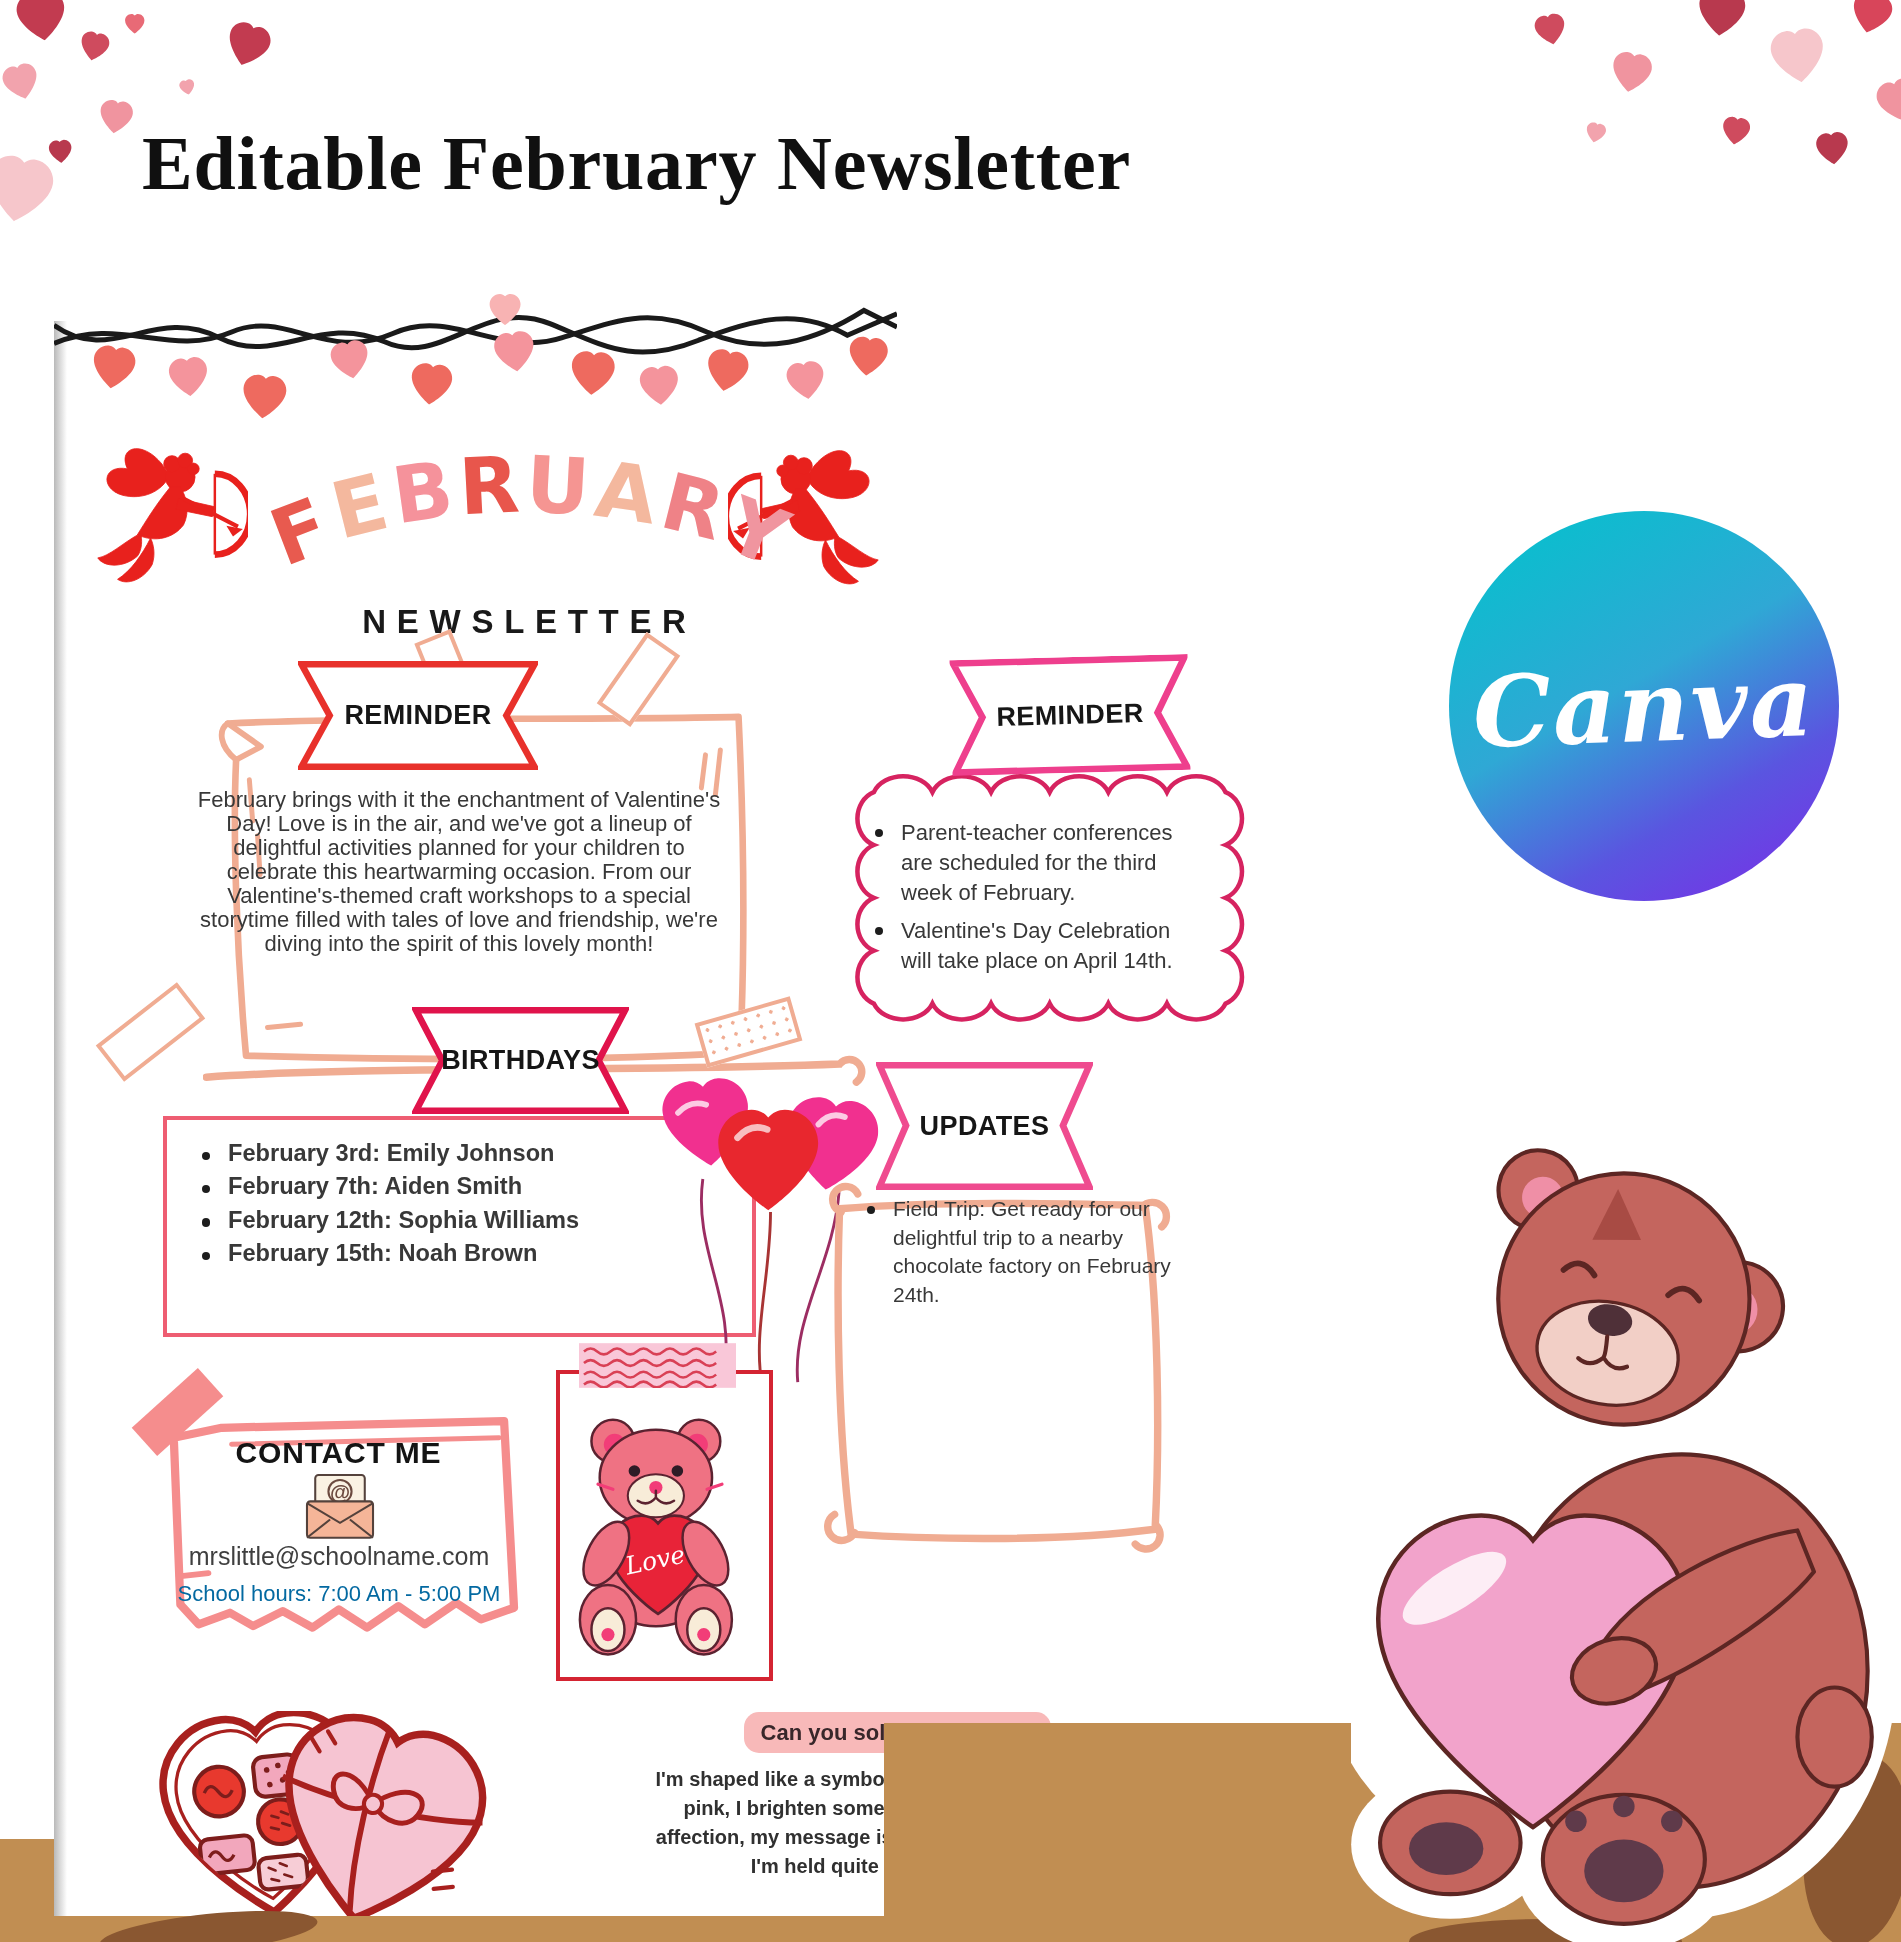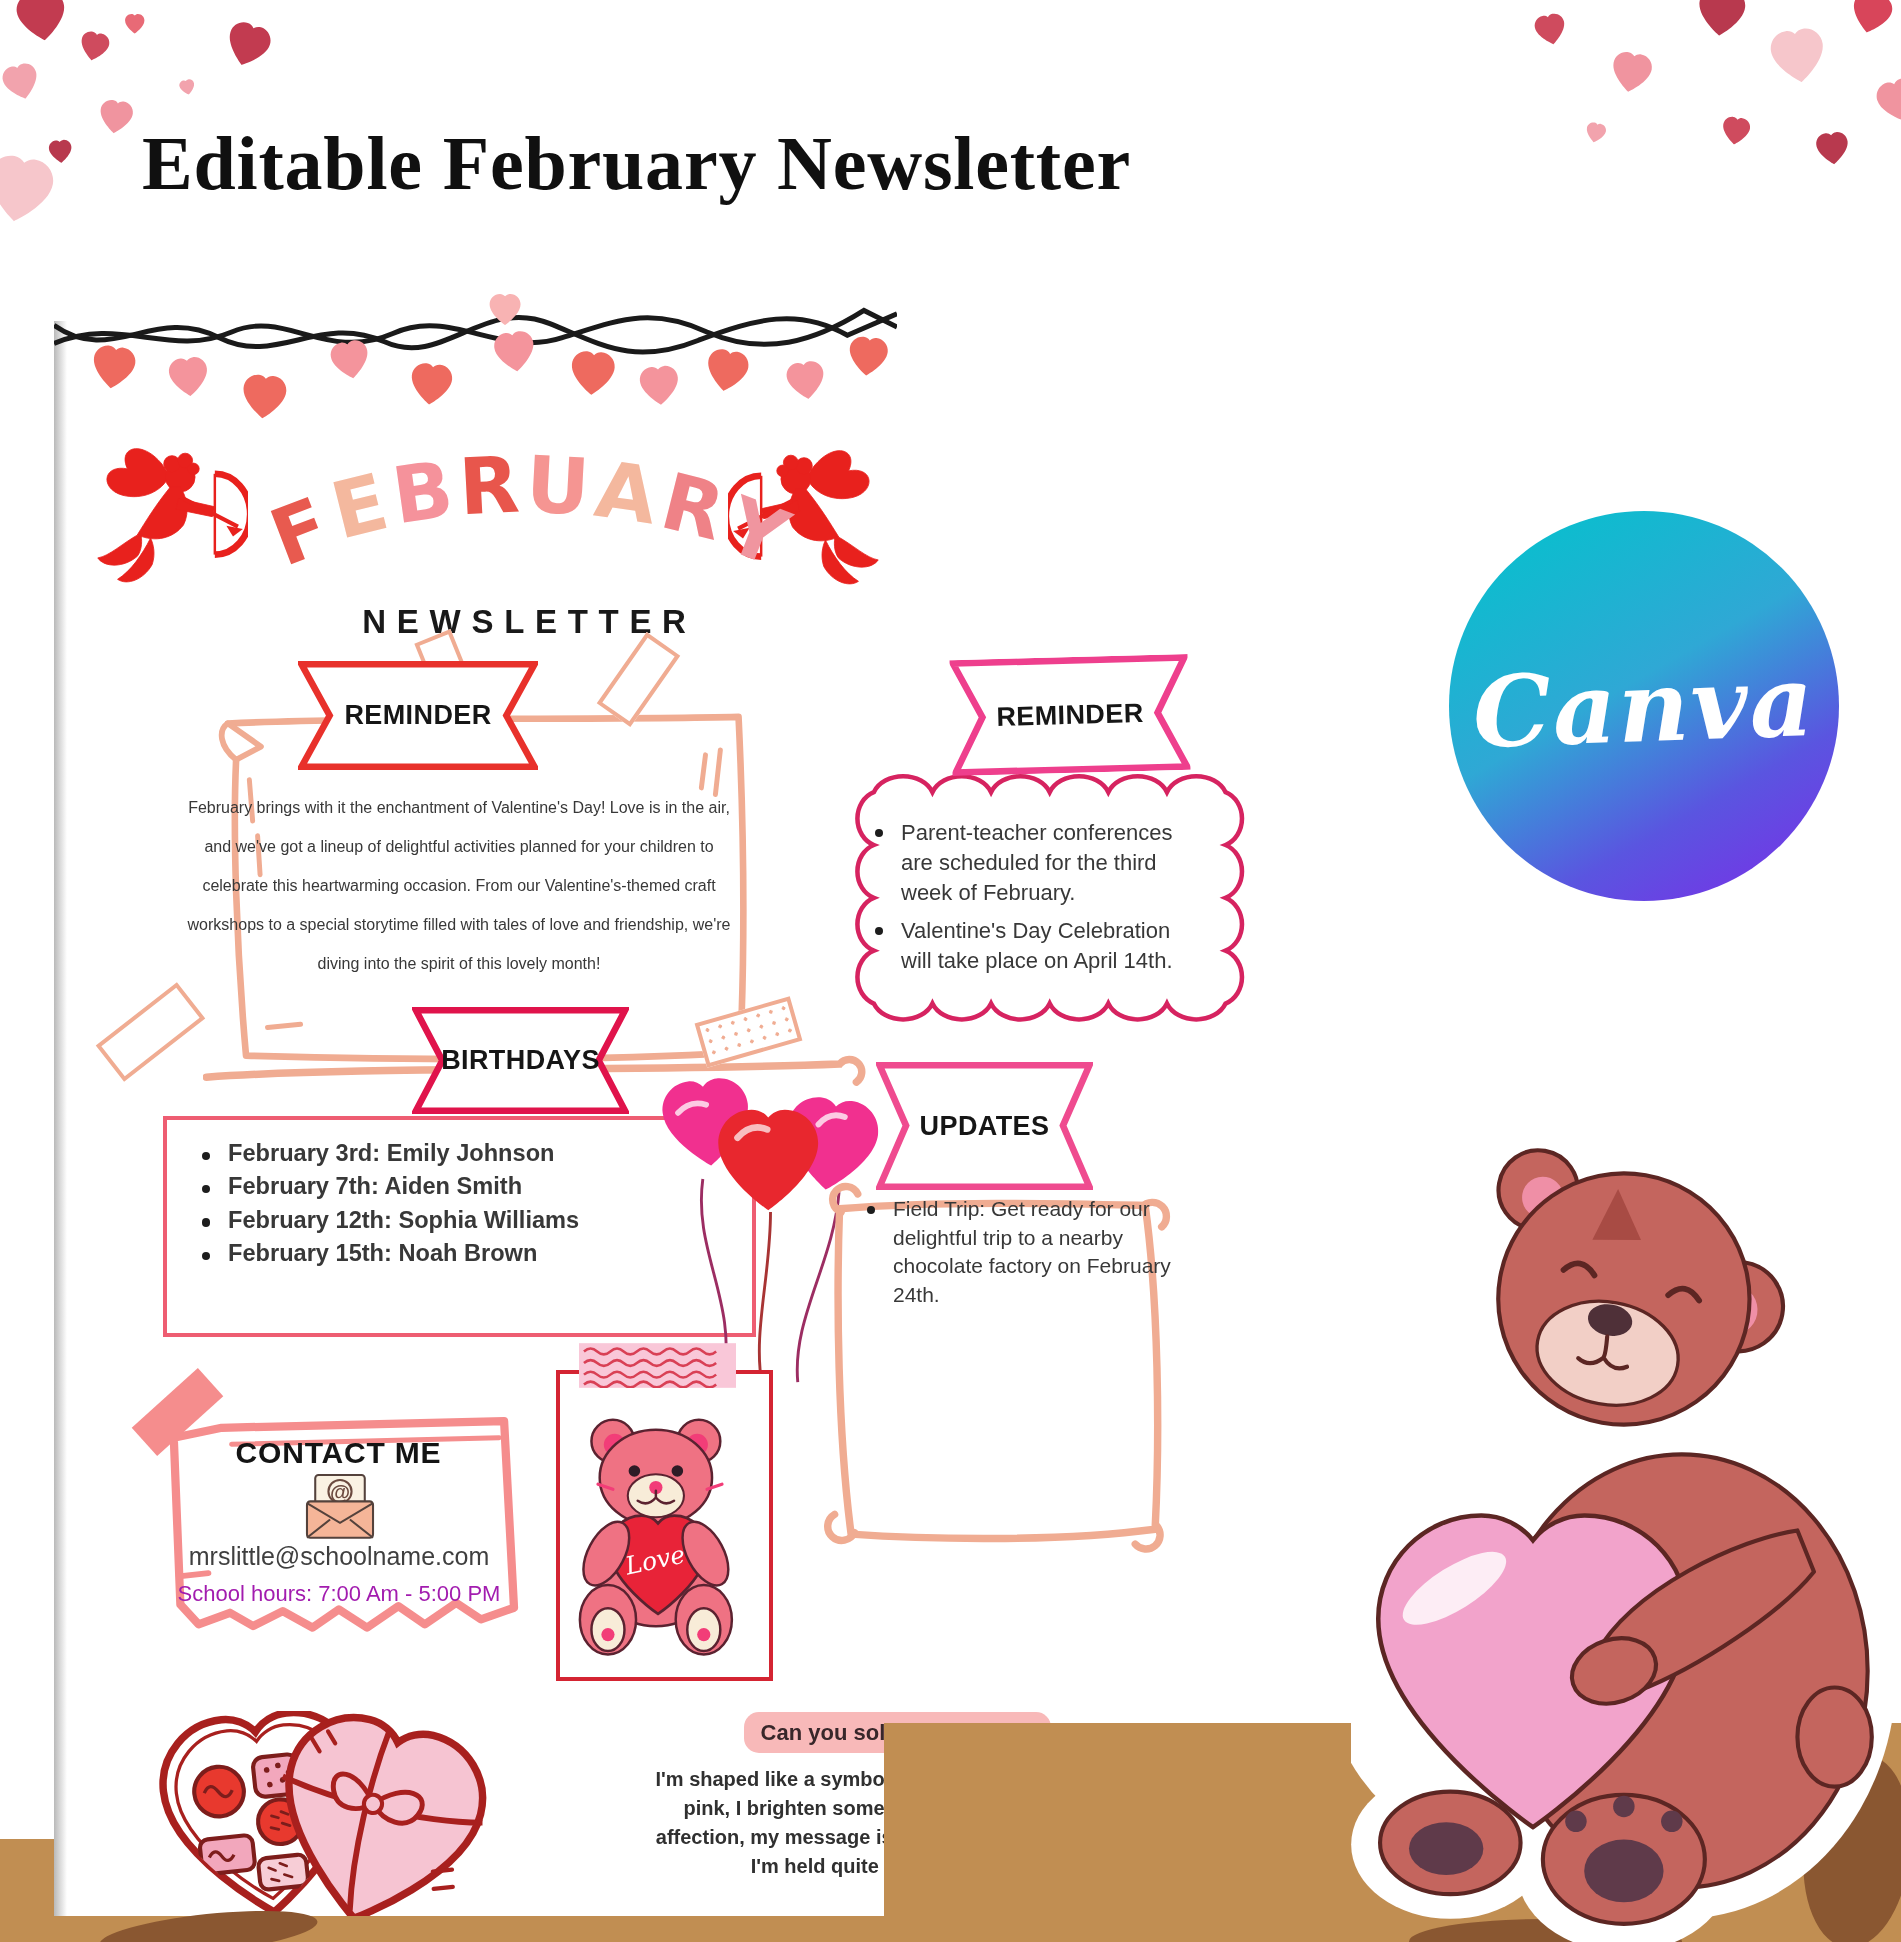--- a/index.html
+++ b/index.html
@@ -23,35 +23,35 @@
   .feb-title{position:absolute;left:120px;top:238px;width:711px;display:flex;justify-content:center;gap:6.6px;}
   .feb-letter{display:inline-block;font-family:"DejaVu Sans", sans-serif;font-weight:800;font-size:78px;line-height:1;}
   .feb-sub{position:absolute;left:174px;top:394px;width:603px;text-align:center;
     font-weight:700;font-size:33px;letter-spacing:10.7px;color:#191919;}
   
   .banner{position:absolute;z-index:6;}
   .banner svg{position:absolute;left:0;top:0;}
   .banner-label{position:absolute;inset:0;display:flex;align-items:center;justify-content:center;
     font-weight:700;font-size:27px;color:#161616;letter-spacing:0.4px;}
   
-  .copy{color:var(--text-dark);font-size:16px;line-height:39px;}
+  .copy{color:var(--text-dark);font-size:22px;line-height:24px;}
   .msg-body{position:absolute;left:132px;top:579px;width:546px;text-align:center;}
   ul.bullets{margin:0;padding:0;list-style:none;}
   ul.bullets li{position:relative;padding-left:33px;margin-bottom:8.3px;}
   ul.bullets li::before{content:"";position:absolute;left:6.6px;top:10.7px;width:8.3px;height:8.3px;border-radius:50%;background:#1d1d1d;}
   .reminder-list{position:absolute;left:814px;top:609px;width:331px;font-size:22px;line-height:30px;}
   .birthdays-list{position:absolute;left:141px;top:932px;width:570px;font-size:23.6px;line-height:25px;}
   .birthdays-list li{margin-bottom:11.6px;font-weight:bold;}
   .updates-list{position:absolute;left:806px;top:986px;width:331px;font-size:21px;line-height:28.5px;}
   .updates-list li{margin-bottom:1.7px;}
   
   .contact-title{position:absolute;left:107px;top:1227px;width:355px;text-align:center;
     font-weight:800;font-size:30px;color:#141414;letter-spacing:0.8px;}
   .contact-email{position:absolute;left:95px;top:1333px;width:380px;text-align:center;font-size:25px;color:#3f3f3f;}
-  .contact-hours{position:absolute;left:95px;top:1372px;width:380px;text-align:center;font-size:22px;color:#a21caf;}
+  .contact-hours{position:absolute;left:95px;top:1372px;width:380px;text-align:center;font-size:22px;color:#0369a1;}
   
   .bear-frame{position:absolute;left:502px;top:1161px;width:209px;height:303px;border:4.1px solid var(--frame-red);background:#fff;}
   
   .riddle-pill{position:absolute;left:690px;top:1503px;width:307px;height:41px;background:var(--riddle-pill-bg);
     border-radius:15px;display:flex;align-items:center;justify-content:center;
     font-weight:700;font-size:22px;color:#38272a;}
   .riddle-body{position:absolute;left:599px;top:1556px;width:488px;text-align:center;
     font-weight:700;font-size:20px;line-height:29px;color:#303030;}
   
   .tape{position:absolute;background:#fff;border:4.1px solid var(--peach);z-index:5;}

